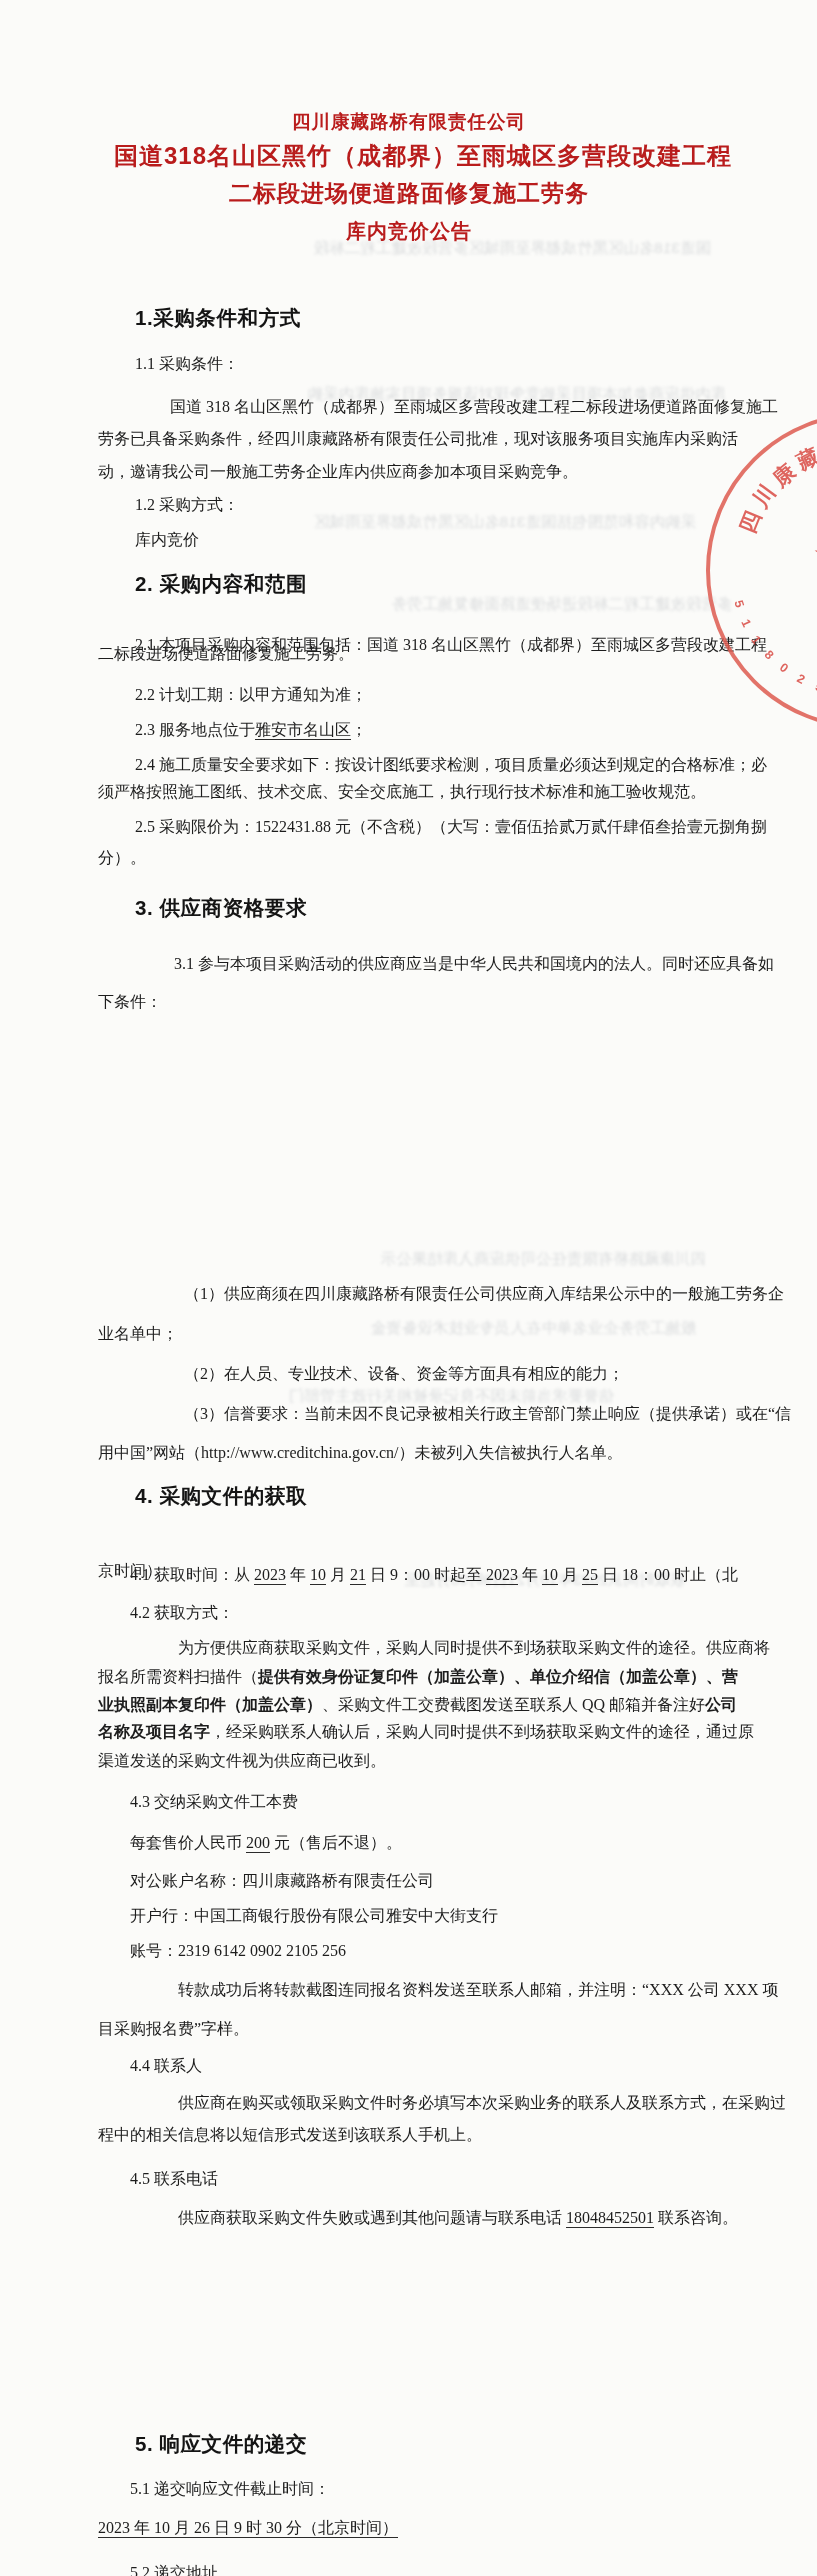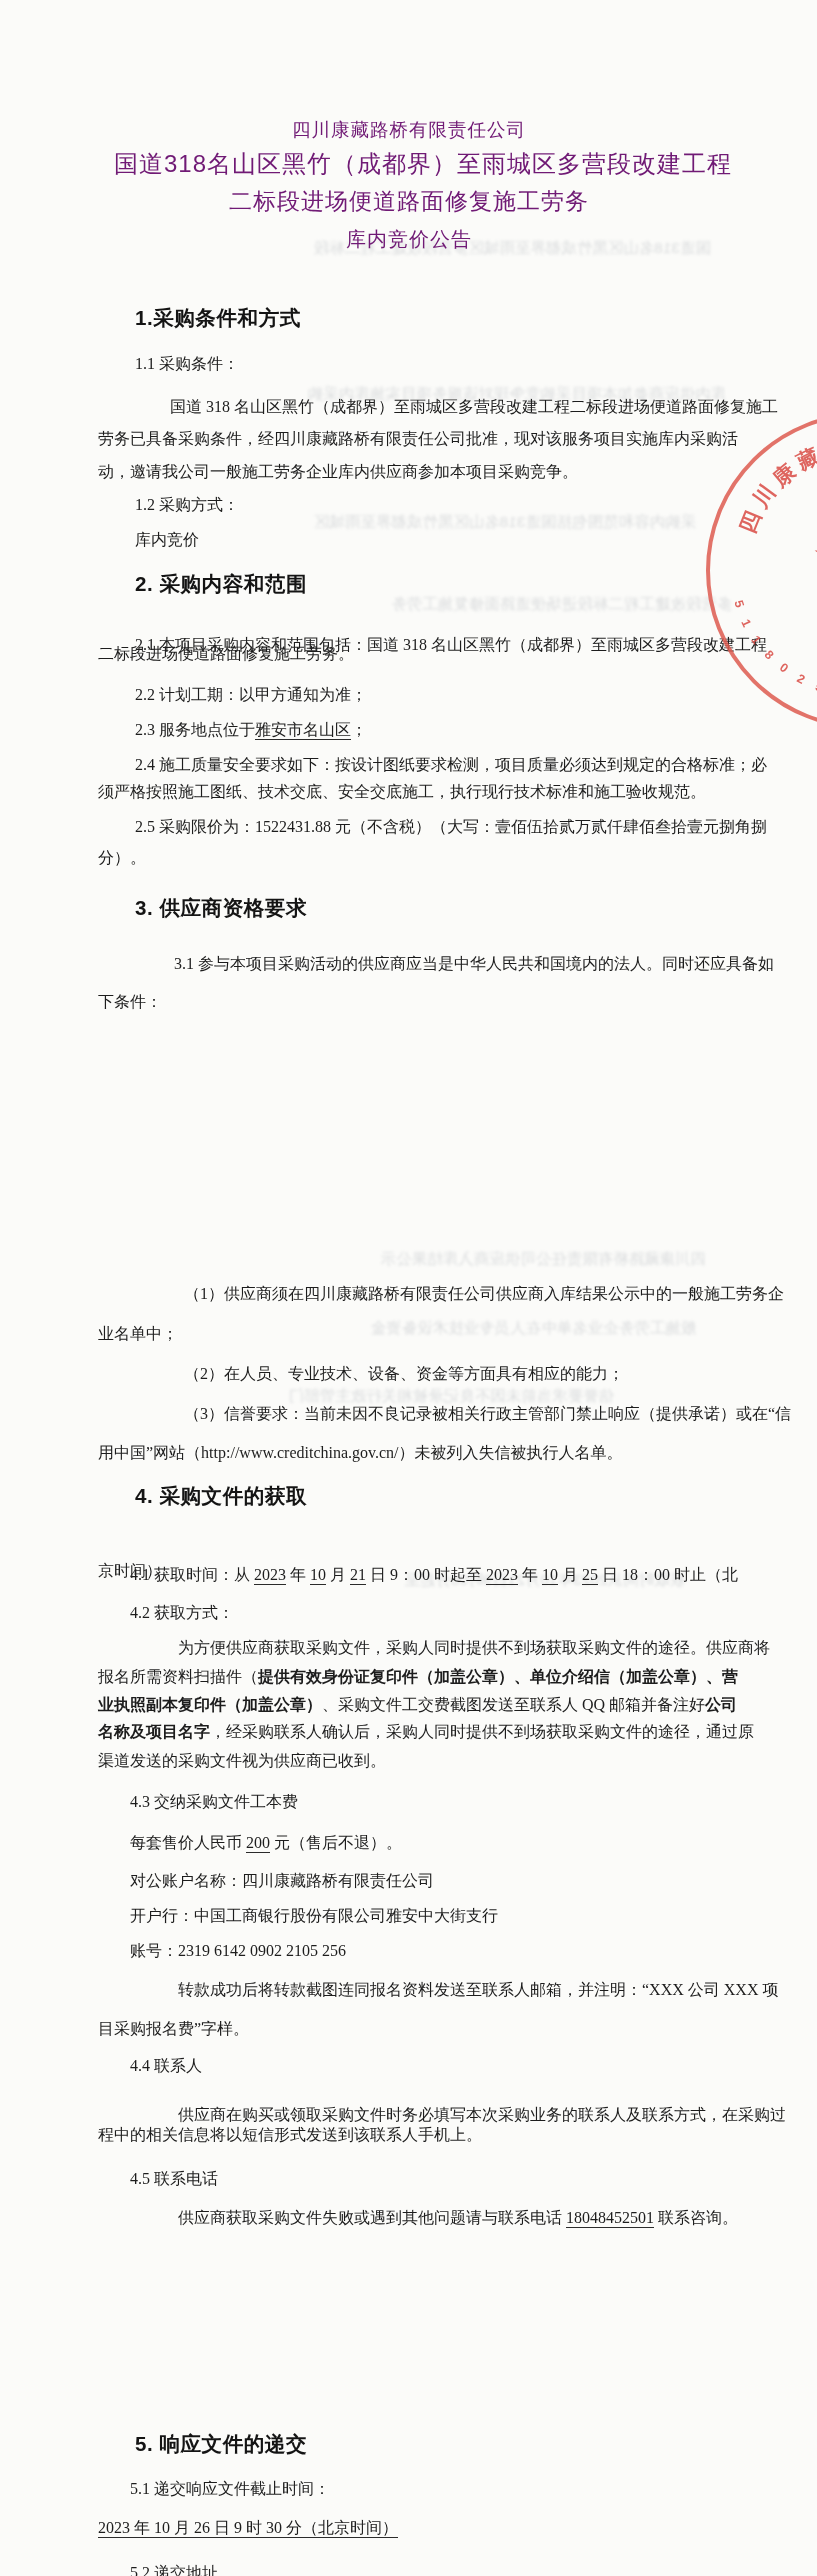--- a/index.html
+++ b/index.html
@@ -7,21 +7,21 @@
     position:relative;
     width:818px;height:3470px;
     margin:0 auto;
     background:#fbfbf9;
     overflow:hidden;
     font-family:"Liberation Serif", serif;
     color:#1d1d1d;
   }
   .line{position:absolute;white-space:nowrap;font-size:16px;line-height:1.3;}
   .line.center{left:0;width:100%;text-align:center;}
-  .line.title{font-weight:400;font-family:"Liberation Sans", sans-serif;color:#701a75;letter-spacing:1px;margin-top:8px;}
+  .line.title{font-weight:700;font-family:"Liberation Sans", sans-serif;color:#b91c1c;letter-spacing:1px;}
   .line.heading{font-weight:700;font-family:"Liberation Sans", sans-serif;font-size:20.6px;color:#141414;letter-spacing:0.5px;}
   .line.body{}
   .u{border-bottom:1px solid #2b2b2b;padding-bottom:0.5px;}
   .bseg{font-weight:700;}
   
   .bleed{
     position:absolute;
     color:#8d939c;
     opacity:.30;
     filter:blur(1.5px);
@@ -102,21 +102,21 @@
       <div class="line body" style="top: 1722px; left: 98px;"><span class="bseg">名称及项目名字</span><span>，经采购联系人确认后，采购人同时提供不到场获取采购文件的途径，通过原</span></div>
       <div class="line body" style="top: 1751px; left: 98px;"><span>渠道发送的采购文件视为供应商已收到。</span></div>
       <div class="line body" style="top: 1792px; left: 130px;"><span>4.3 交纳采购文件工本费</span></div>
       <div class="line body" style="top: 1833px; left: 130px;"><span>每套售价人民币 </span><span class="u">200</span><span> 元（售后不退）。</span></div>
       <div class="line body" style="top: 1871px; left: 130px;"><span>对公账户名称：四川康藏路桥有限责任公司</span></div>
       <div class="line body" style="top: 1906px; left: 130px;"><span>开户行：中国工商银行股份有限公司雅安中大街支行</span></div>
       <div class="line body" style="top: 1941px; left: 130px;"><span>账号：2319 6142 0902 2105 256</span></div>
       <div class="line body" style="top: 1980px; left: 178px;"><span>转款成功后将转款截图连同报名资料发送至联系人邮箱，并注明：“XXX 公司 XXX 项</span></div>
       <div class="line body" style="top: 2019px; left: 98px;"><span>目采购报名费”字样。</span></div>
       <div class="line body" style="top: 2056px; left: 130px;"><span>4.4 联系人</span></div>
-      <div class="line body" style="top: 2093px; left: 178px; margin-top: 12px;"><span>供应商在购买或领取采购文件时务必填写本次采购业务的联系人及联系方式，在采购过</span></div>
+      <div class="line body" style="top: 2093px; left: 178px;"><span>供应商在购买或领取采购文件时务必填写本次采购业务的联系人及联系方式，在采购过</span></div>
       <div class="line body" style="top: 2125px; left: 98px;"><span>程中的相关信息将以短信形式发送到该联系人手机上。</span></div>
       <div class="line body" style="top: 2169px; left: 130px;"><span>4.5 联系电话</span></div>
       <div class="line body" style="top: 2208px; left: 178px;"><span>供应商获取采购文件失败或遇到其他问题请与联系电话 </span><span class="u">18048452501</span><span> 联系咨询。</span></div>
       <div class="line heading" style="top: 2431px; left: 135px;"><span>5. 响应文件的递交</span></div>
       <div class="line body" style="top: 2479px; left: 130px;"><span>5.1 递交响应文件截止时间：</span></div>
       <div class="line body" style="top: 2518px; left: 98px;"><span class="u">2023 年 10 月 26 日 9 时 30 分（北京时间）</span></div>
       <div class="line body" style="top: 2563px; left: 130px;"><span>5.2 递交地址</span></div>
     </div>
   <div id="stamp-top-right">
       <div class="seal-ring" style="left: 706px; top: 412px; width: 309px; height: 309px; border: 4.6px solid rgb(221, 90, 80);"></div>

